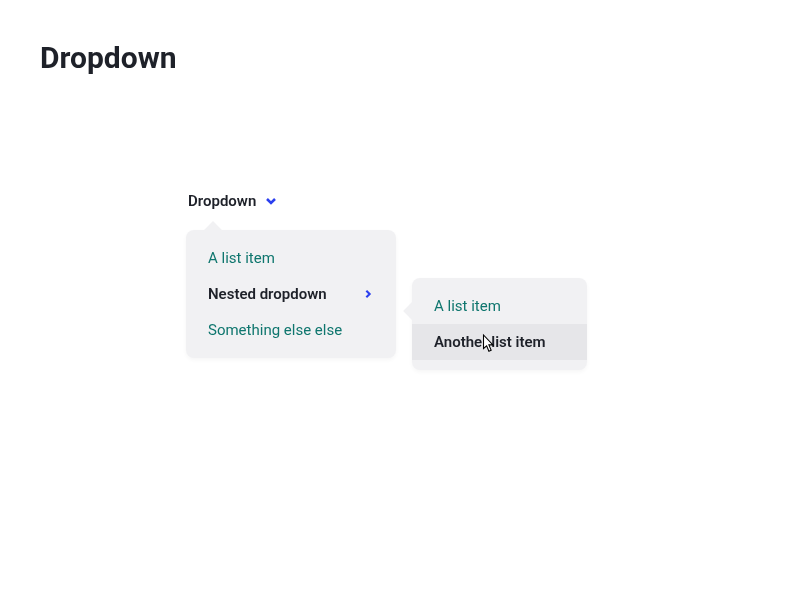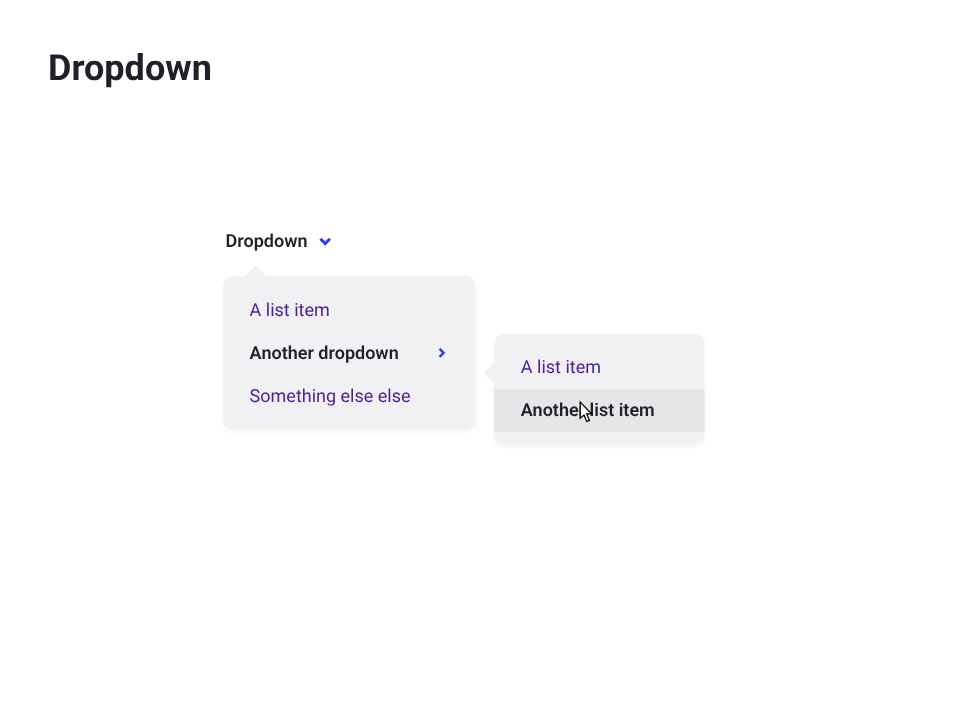--- a/index.html
+++ b/index.html
@@ -74,21 +74,21 @@
       top: -6px;
       left: 20px;
     }
     .dropdown-panel.secondary .panel-arrow {
       top: 26px;
       left: -6px;
     }
     .menu-item {
       padding: 9px 22px;
       font-size: 15px;
-      color: #4c1d95;
+      color: #0f766e;
       cursor: pointer;
       display: flex;
       align-items: center;
       justify-content: space-between;
     }
     .menu-item.active {
       color: #1e2129;
       font-weight: 600;
     }
     .menu-item.hovered {
@@ -132,21 +132,21 @@
       </svg>
   </span>
 </div>
 
 <div class="dropdown-panel primary">
   <div class="panel-arrow"></div>
   <div class="menu-item">
     <span>A list item</span>
   </div>
   <div class="menu-item active">
-    <span>Another dropdown</span>
+    <span>Nested dropdown</span>
     <span class="chevron-right">
       <svg viewBox="0 0 12 12" width="10" height="10">
           <polyline points="4,2 8,6 4,10"></polyline>
         </svg>
     </span>
   </div>
   <div class="menu-item">
     <span>Something else else</span>
   </div>
 </div>

